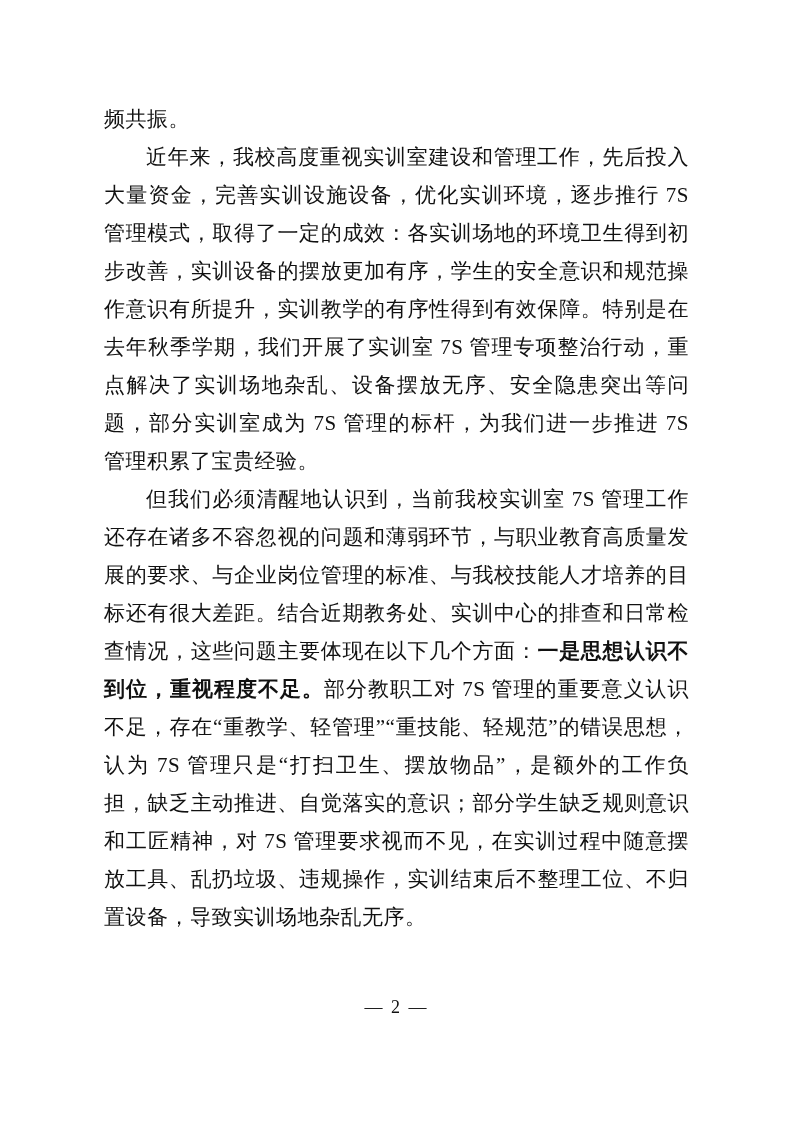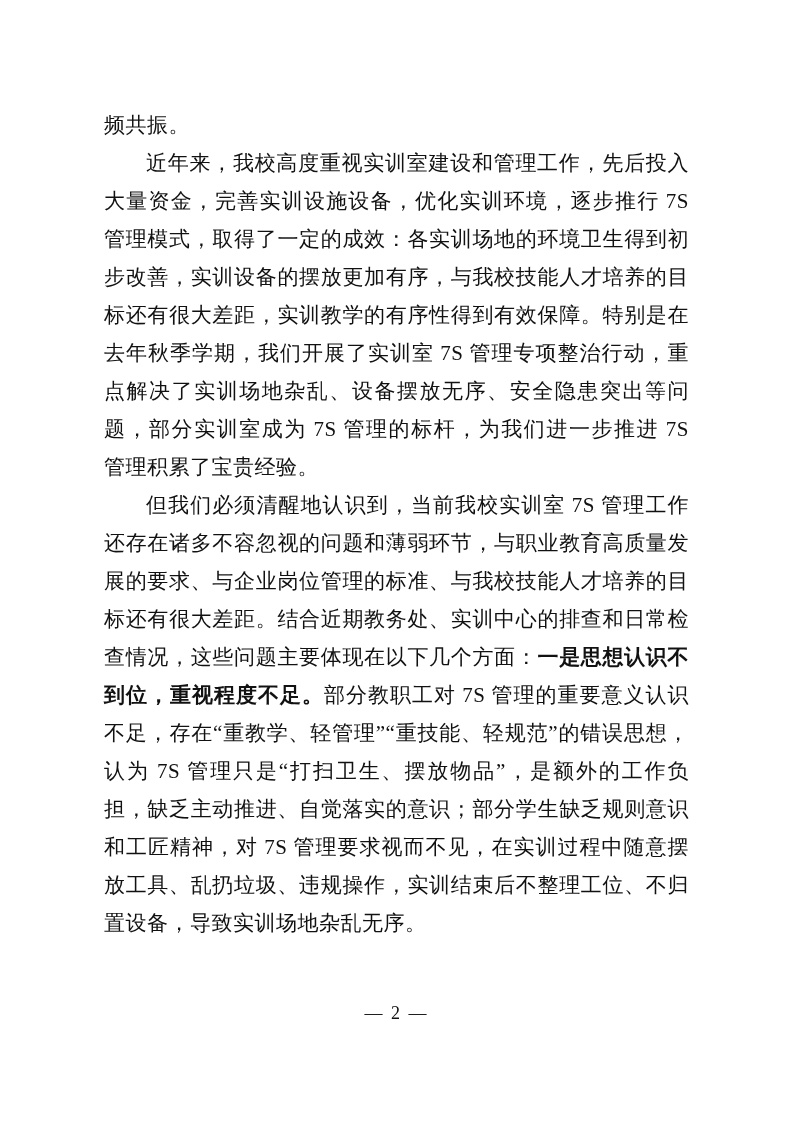--- a/index.html
+++ b/index.html
@@ -5,21 +5,21 @@
 <style>
   * { margin: 0; padding: 0; box-sizing: border-box; }
   html, body {
     background: #ffffff;
     font-family: "Liberation Serif", "DejaVu Serif", serif;
   }
   .page {
     position: relative;
     width: 793px;
     height: 1080px;
-    margin: 6px auto;
+    margin: 0 auto;
     background: #ffffff;
     color: #111111;
     overflow: hidden;
   }
   .content {
     position: absolute;
     top: 100px;
     left: 104px;
     right: 104px;
   }
@@ -46,20 +46,20 @@
 </style>
 </head>
 <body>
 
 <div class="page">
   <div class="content">
 
     <p class="para"><span>频共振。</span></p>
 
 
-    <p class="para indent"><span>近年来，我校高度重视实训室建设和管理工作，先后投入大量资金，完善实训设施设备，优化实训环境，逐步推行 7S 管理模式，取得了一定的成效：各实训场地的环境卫生得到初步改善，实训设备的摆放更加有序，与我校技能人才培养的目标还有很大差距，实训教学的有序性得到有效保障。特别是在去年秋季学期，我们开展了实训室 7S 管理专项整治行动，重点解决了实训场地杂乱、设备摆放无序、安全隐患突出等问题，部分实训室成为 7S 管理的标杆，为我们进一步推进 7S 管理积累了宝贵经验。</span></p>
+    <p class="para indent"><span>近年来，我校高度重视实训室建设和管理工作，先后投入大量资金，完善实训设施设备，优化实训环境，逐步推行 7S 管理模式，取得了一定的成效：各实训场地的环境卫生得到初步改善，实训设备的摆放更加有序，学生的安全意识和规范操作意识有所提升，实训教学的有序性得到有效保障。特别是在去年秋季学期，我们开展了实训室 7S 管理专项整治行动，重点解决了实训场地杂乱、设备摆放无序、安全隐患突出等问题，部分实训室成为 7S 管理的标杆，为我们进一步推进 7S 管理积累了宝贵经验。</span></p>
 
     <p class="para indent"><span>但我们必须清醒地认识到，当前我校实训室 7S 管理工作还存在诸多不容忽视的问题和薄弱环节，与职业教育高质量发展的要求、与企业岗位管理的标准、与我校技能人才培养的目标还有很大差距。结合近期教务处、实训中心的排查和日常检查情况，这些问题主要体现在以下几个方面：</span><span class="run-bold">一是思想认识不到位，重视程度不足。</span><span>部分教职工对 7S 管理的重要意义认识不足，存在“重教学、轻管理”“重技能、轻规范”的错误思想，认为 7S 管理只是“打扫卫生、摆放物品”，是额外的工作负担，缺乏主动推进、自觉落实的意识；部分学生缺乏规则意识和工匠精神，对 7S 管理要求视而不见，在实训过程中随意摆放工具、乱扔垃圾、违规操作，实训结束后不整理工位、不归置设备，导致实训场地杂乱无序。</span></p>
 
   </div>
 
   <div class="footer">— 2 —</div>
 </div>
 
 </body></html>

